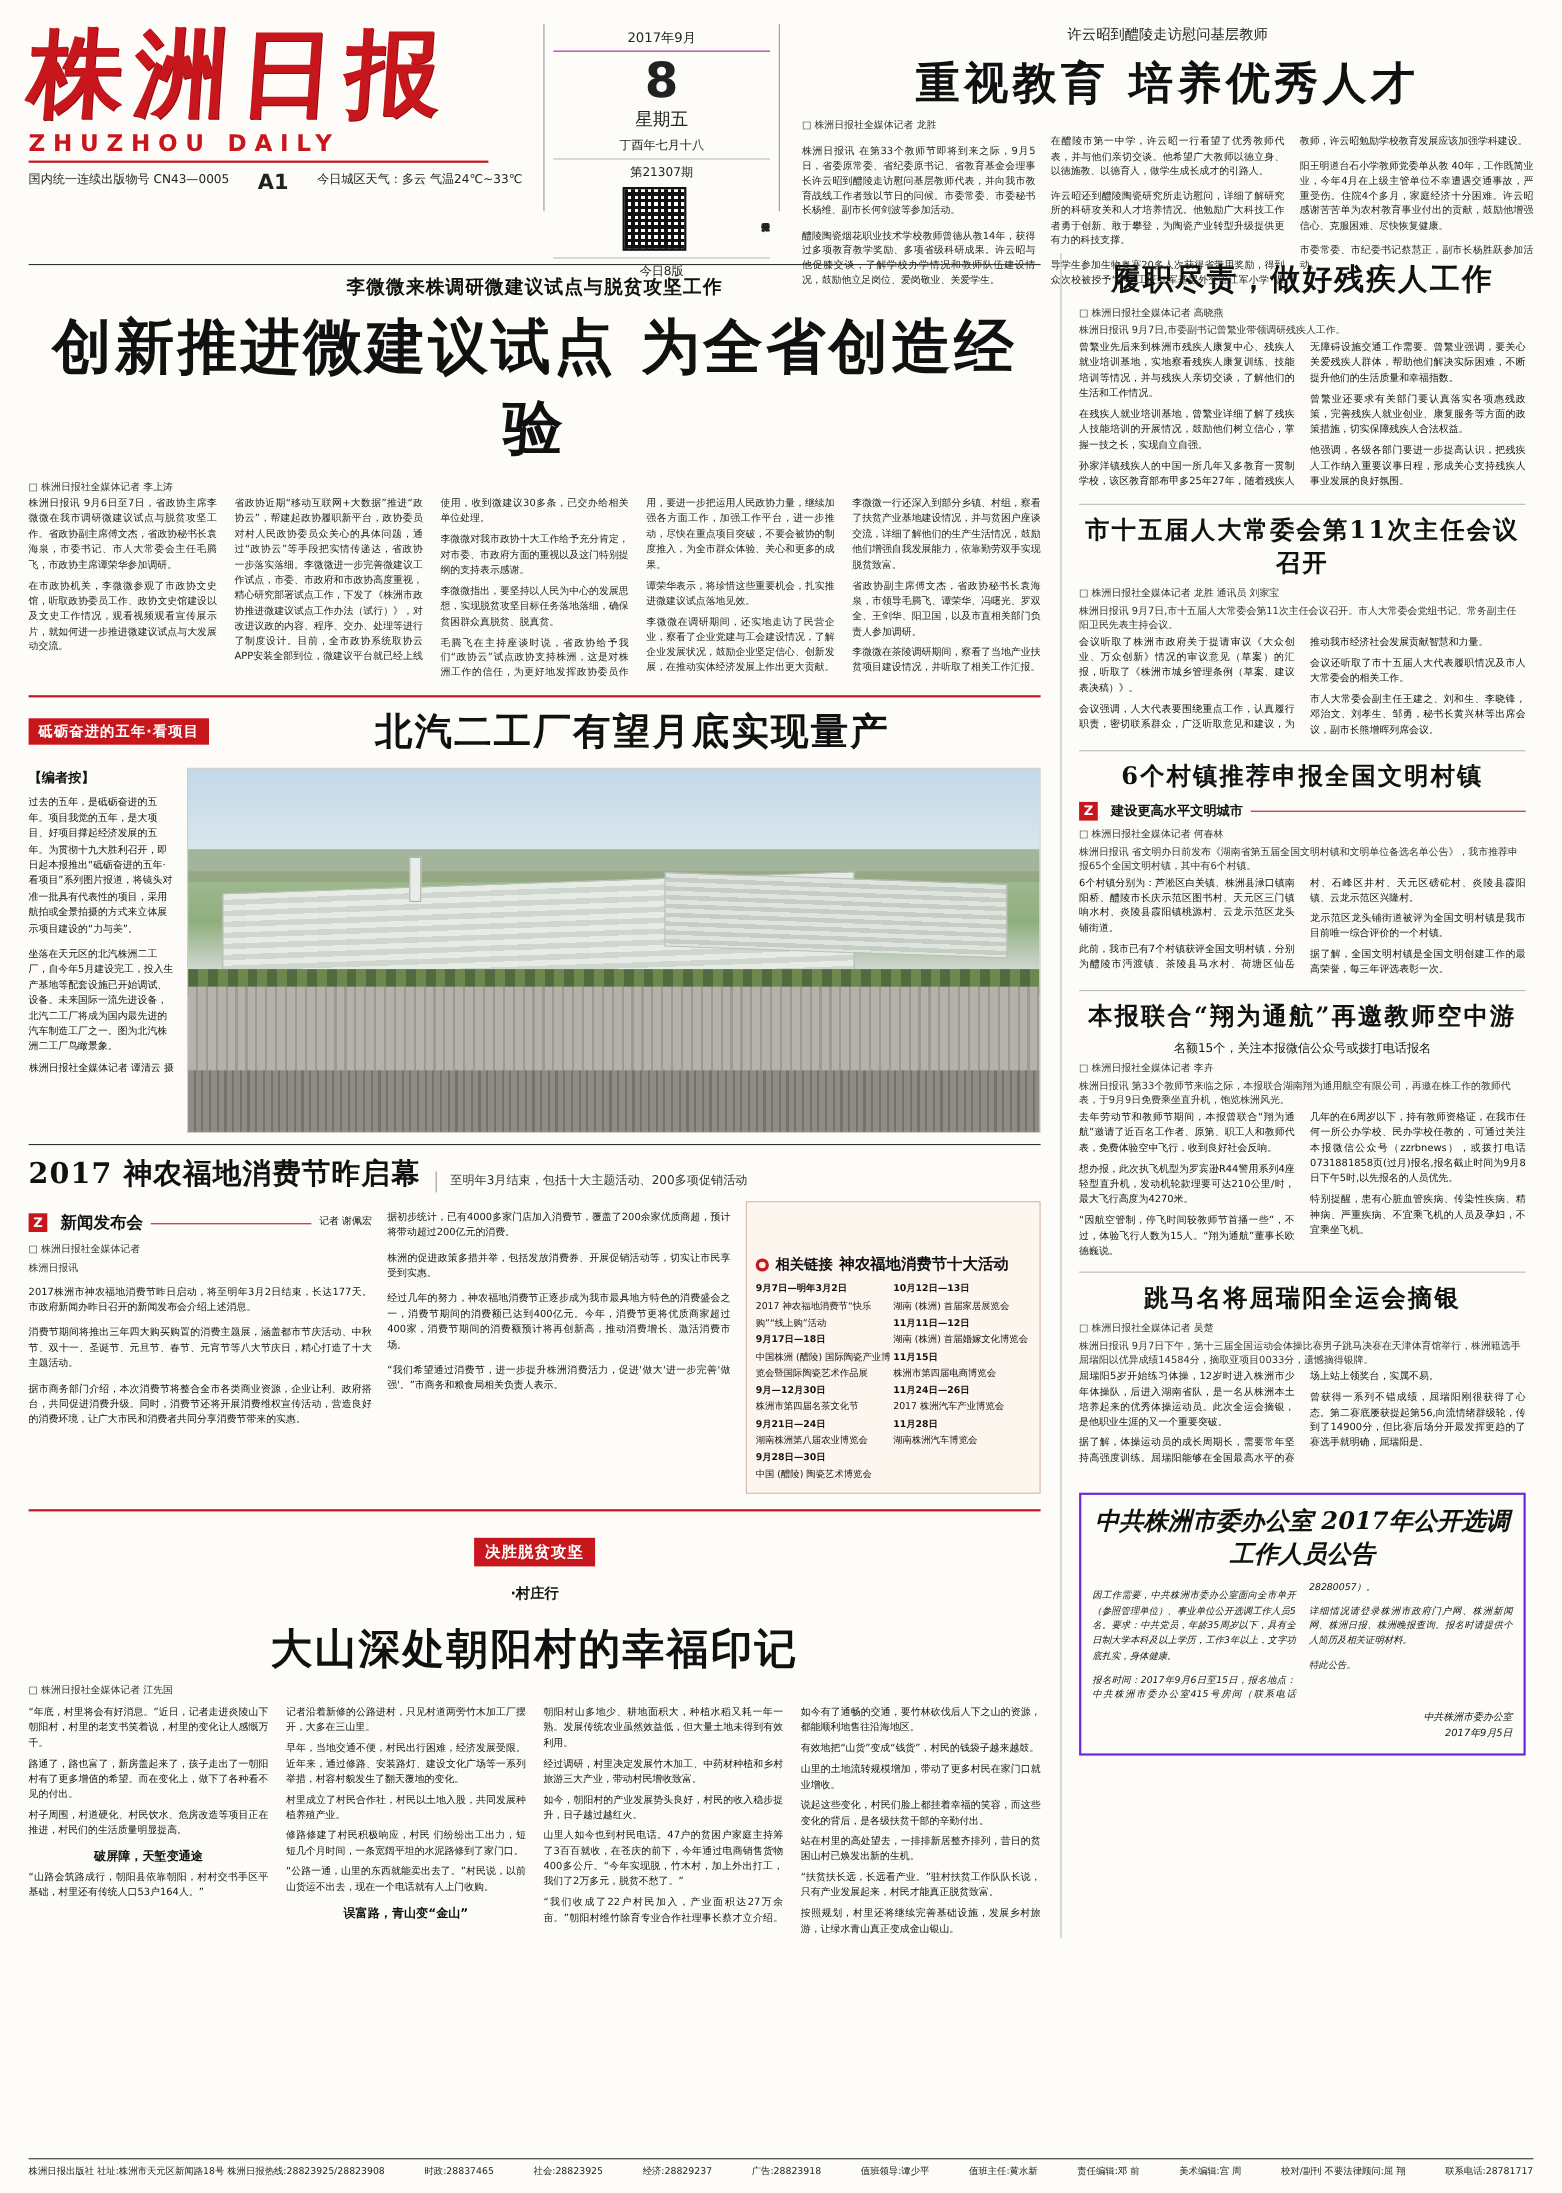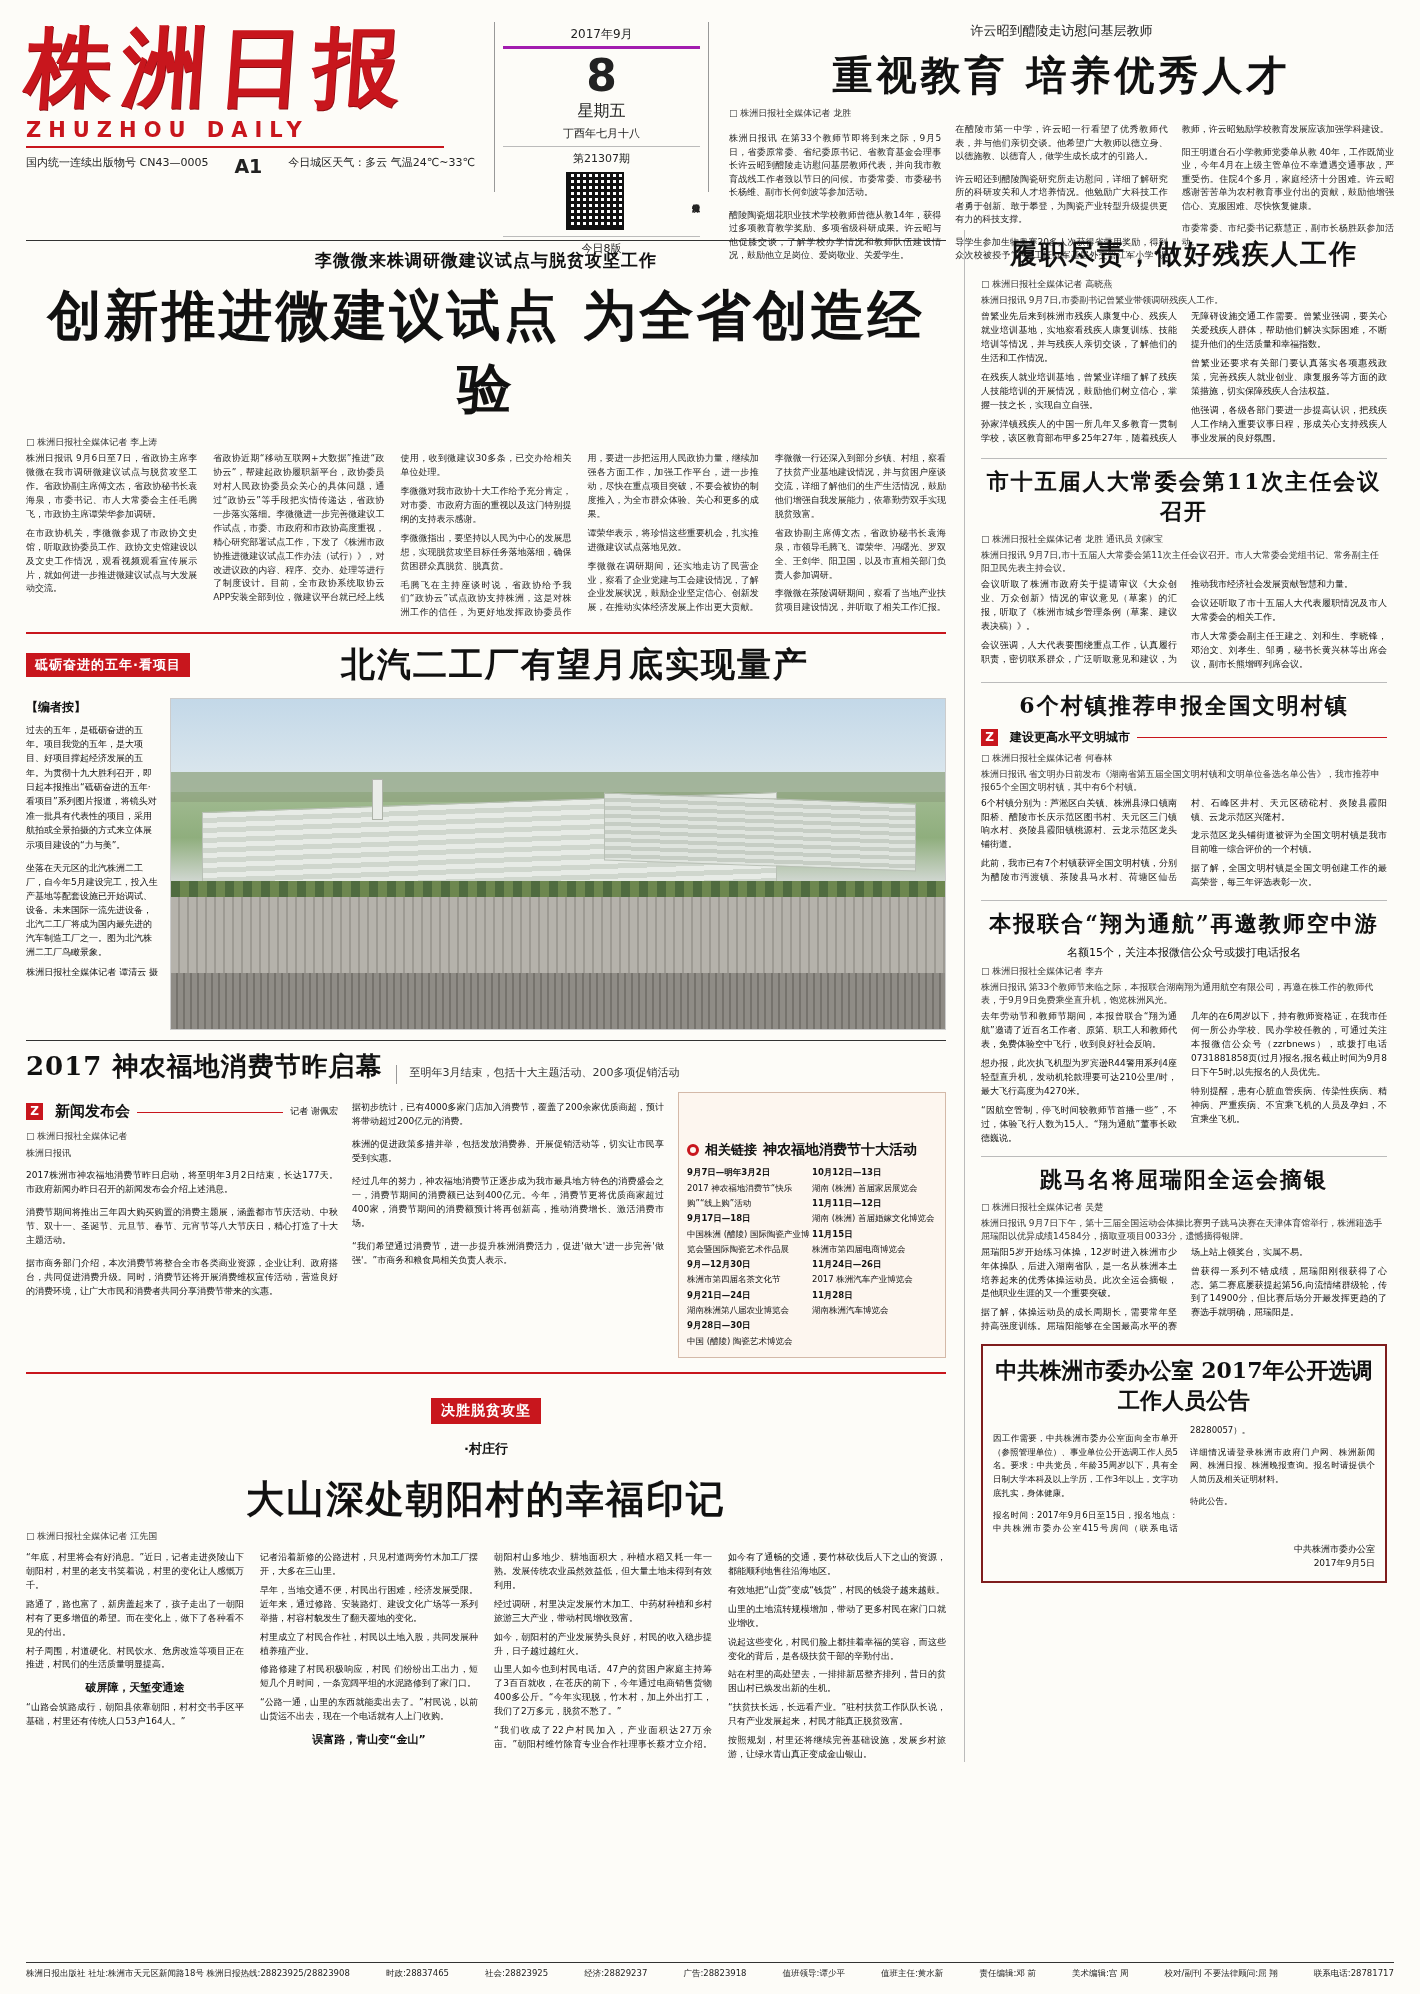--- a/index.html
+++ b/index.html
@@ -29,21 +29,21 @@
   }
   .logo-rule{border-top:2px solid #c8161d;margin-top:4px;width:418px;}
   .logo-sub{font-size:11px;margin-top:7px;color:#222;display:flex;gap:26px;text-align:center;}
   .logo-sub .a1{font-size:19px;font-weight:bold;}
 
   .date-box{
     width:215px;border-left:1px solid #999;border-right:1px solid #999;
     margin-left:18px;padding:4px 8px;text-align:center;font-size:12px;color:#222;
     height:170px;box-sizing:border-box;
   }
-  .date-box .ym{font-size:12px;border-bottom:3px solid #a21caf;padding-bottom:3px;}
+  .date-box .ym{font-size:12px;border-bottom:1px solid #a21caf;padding-bottom:3px;}
   .date-box .day{font-size:44px;font-weight:bold;line-height:1;margin:5px 0 3px;}
   .date-box .wk{font-size:16px;}
   .date-box .lunar{font-size:11px;margin-top:4px;}
   .date-box .issue{font-size:11px;margin-top:5px;border-top:1px solid #bbb;padding-top:4px;}
   .date-box .qr{
     width:54px;height:54px;margin:6px auto 0;
     background:
       repeating-linear-gradient(0deg,#111 0 3px,transparent 3px 6px),
       repeating-linear-gradient(90deg,#111 0 3px,transparent 3px 6px);
     background-color:#fff;border:2px solid #111;
@@ -170,21 +170,21 @@
     font-family:"DejaVu Serif","Liberation Serif",serif;
     font-size:27px;font-weight:bold;text-align:center;letter-spacing:2px;margin:6px 0 6px;
   }
   .r-title.sm{font-size:22px;}
   .r-deck{font-size:11px;text-align:center;margin-bottom:5px;}
   .r-body{column-count:2;column-gap:14px;font-size:9px;line-height:1.55;text-align:justify;}
   .r-body p{margin:0 0 5px;}
   .rule{border-top:1px solid #bbb;margin:10px 0 8px;}
 
   
-  .notice{border:2px solid #7f1d1d;padding:10px;margin-top:10px;}
+  .notice{border:2px solid #6d28d9;padding:10px;margin-top:23px;font-style:italic;}
   .notice .n-t{
     font-family:"DejaVu Serif","Liberation Serif",serif;
     font-size:22px;font-weight:bold;text-align:center;line-height:1.35;
   }
   .notice .n-b{column-count:2;column-gap:12px;font-size:8.5px;line-height:1.6;text-align:justify;margin-top:8px;}
   .notice .n-sign{text-align:right;font-size:9px;margin-top:6px;line-height:1.6;}
 
   
   .footer{
     position:absolute;left:26px;right:26px;bottom:14px;

